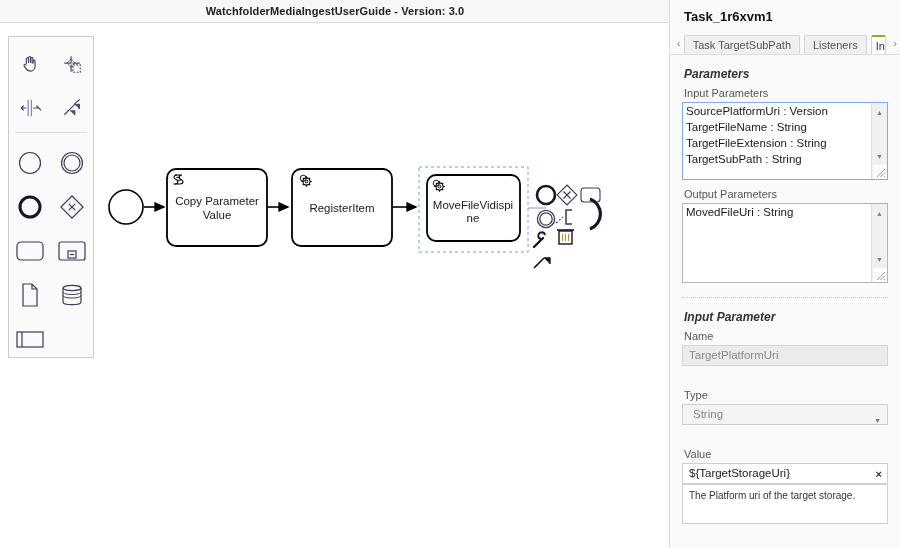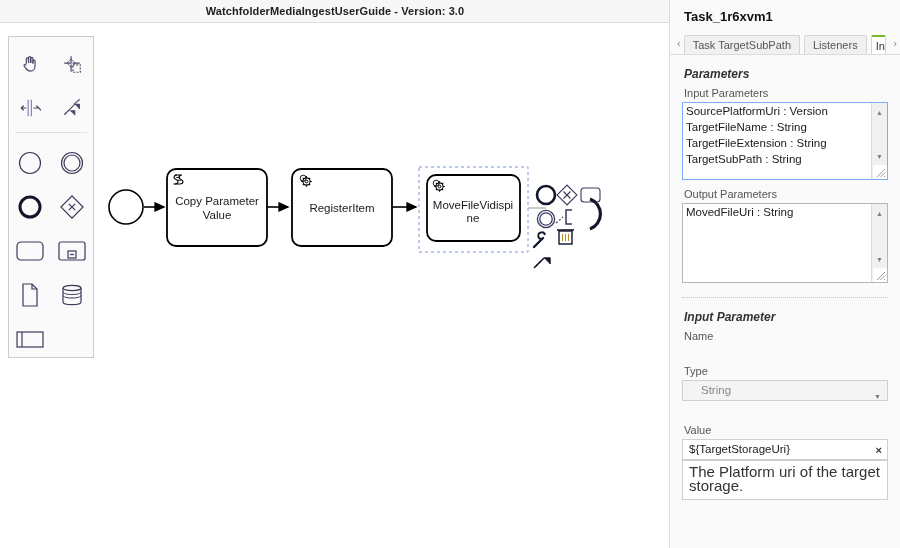--- a/index.html
+++ b/index.html
@@ -149,40 +149,40 @@
   .input-ro {
     height: 21px; line-height: 19px;
     background: #ebebeb; border: 1px solid #d4d4d4;
     font-size: 11.5px; color: #8a8a8a; padding-left: 6px;
     white-space: nowrap; overflow: hidden;
   }
   .select-box {
     position: relative;
     height: 21px; line-height: 19px;
     background: #f4f4f4; border: 1px solid #cfcfcf;
-    font-size: 11.5px; color: #888; padding-left: 18px;
+    font-size: 11.5px; color: #888; padding-left: 10px;
   }
   .select-box .caret {
     position: absolute; right: 6px; top: 6px;
     font-size: 7px; color: #777;
   }
   .input-val {
     position: relative;
     height: 21px; line-height: 19px;
     background: #ffffff; border: 1px solid #cfcfcf;
     font-size: 11.5px; color: #1a1a1a; padding-left: 6px;
     white-space: nowrap; overflow: hidden;
   }
   .input-val .clear {
     position: absolute; right: 5px; top: 1px;
     font-size: 11px; color: #333; font-weight: bold; cursor: pointer;
   }
   .textarea-box {
     min-height: 40px; background: #ffffff; border: 1px solid #cfcfcf;
-    font-size: 15px; color: #333; padding: 4px 6px; line-height: 14px;
+    font-size: 10px; color: #333; padding: 4px 6px; line-height: 14px;
   }
   .mt6 { margin-top: 23px; }
   .mt8 { margin-top: 8px; }
 </style>
 </head>
 <body>
 
 <div id="app">
 
   <div class="header">
@@ -430,20 +430,21 @@
             <path d="M12 4 4 12M12 7.5 7.5 12M12 11 11 12"></path>
           </svg>
         </div>
       </div>
 
       <div class="sep-dotted"></div>
 
       <div class="section-head">Input Parameter</div>
 
       <div class="field-label">Name</div>
+      <div class="input-ro">TargetPlatformUri</div>
 
       <div class="field-label mt6">Type</div>
       <div class="select-box">
         <span>String</span>
         <span class="caret">▼</span>
       </div>
 
       <div class="field-label mt6">Value</div>
       <div class="input-val">
         <span>${TargetStorageUri}</span>

